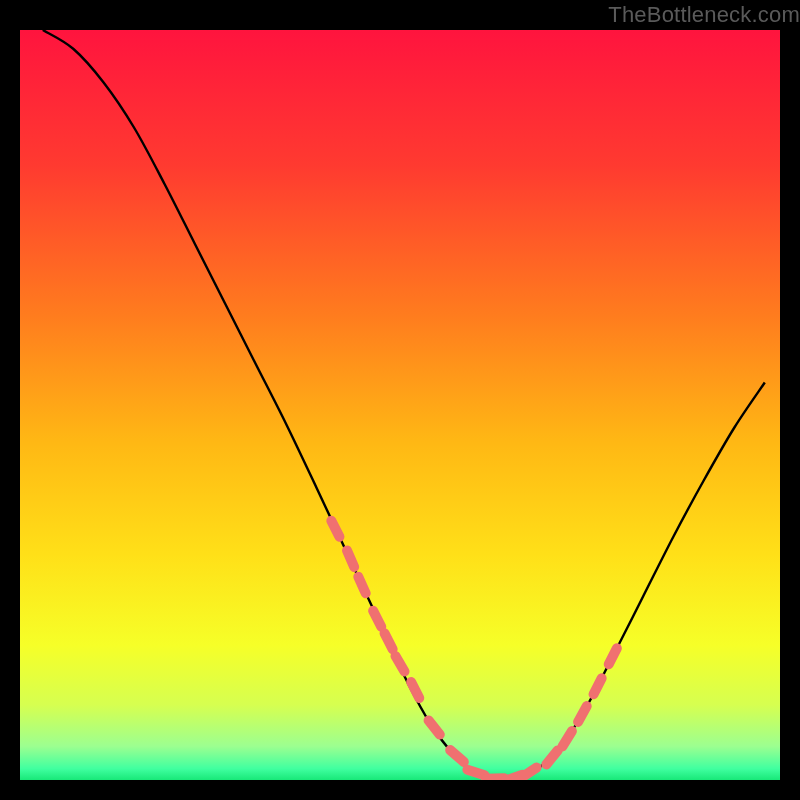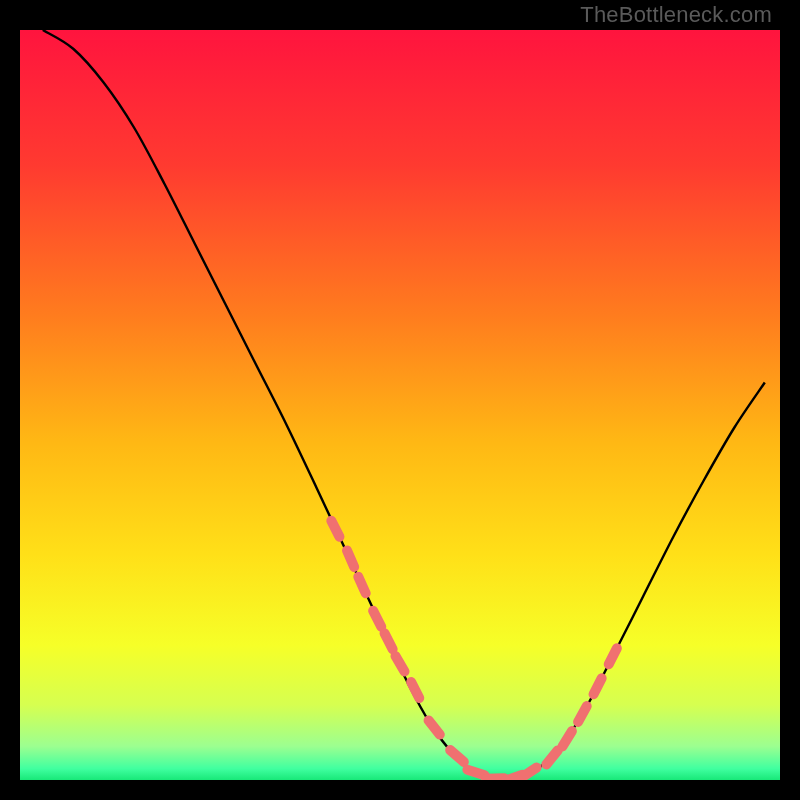--- a/index.html
+++ b/index.html
@@ -11,21 +11,21 @@
     overflow: hidden;
   }
   .canvas {
     position: relative;
     width: 800px;
     height: 800px;
   }
   .watermark {
     position: absolute;
     top: 2px;
-    right: 28px;
+    right: 0;
     font-family: Arial, Helvetica, sans-serif;
     font-size: 22px;
     font-weight: 400;
     color: #5a5a5a;
     letter-spacing: 0.2px;
     user-select: none;
   }
   svg.plot {
     position: absolute;
     left: 0;

